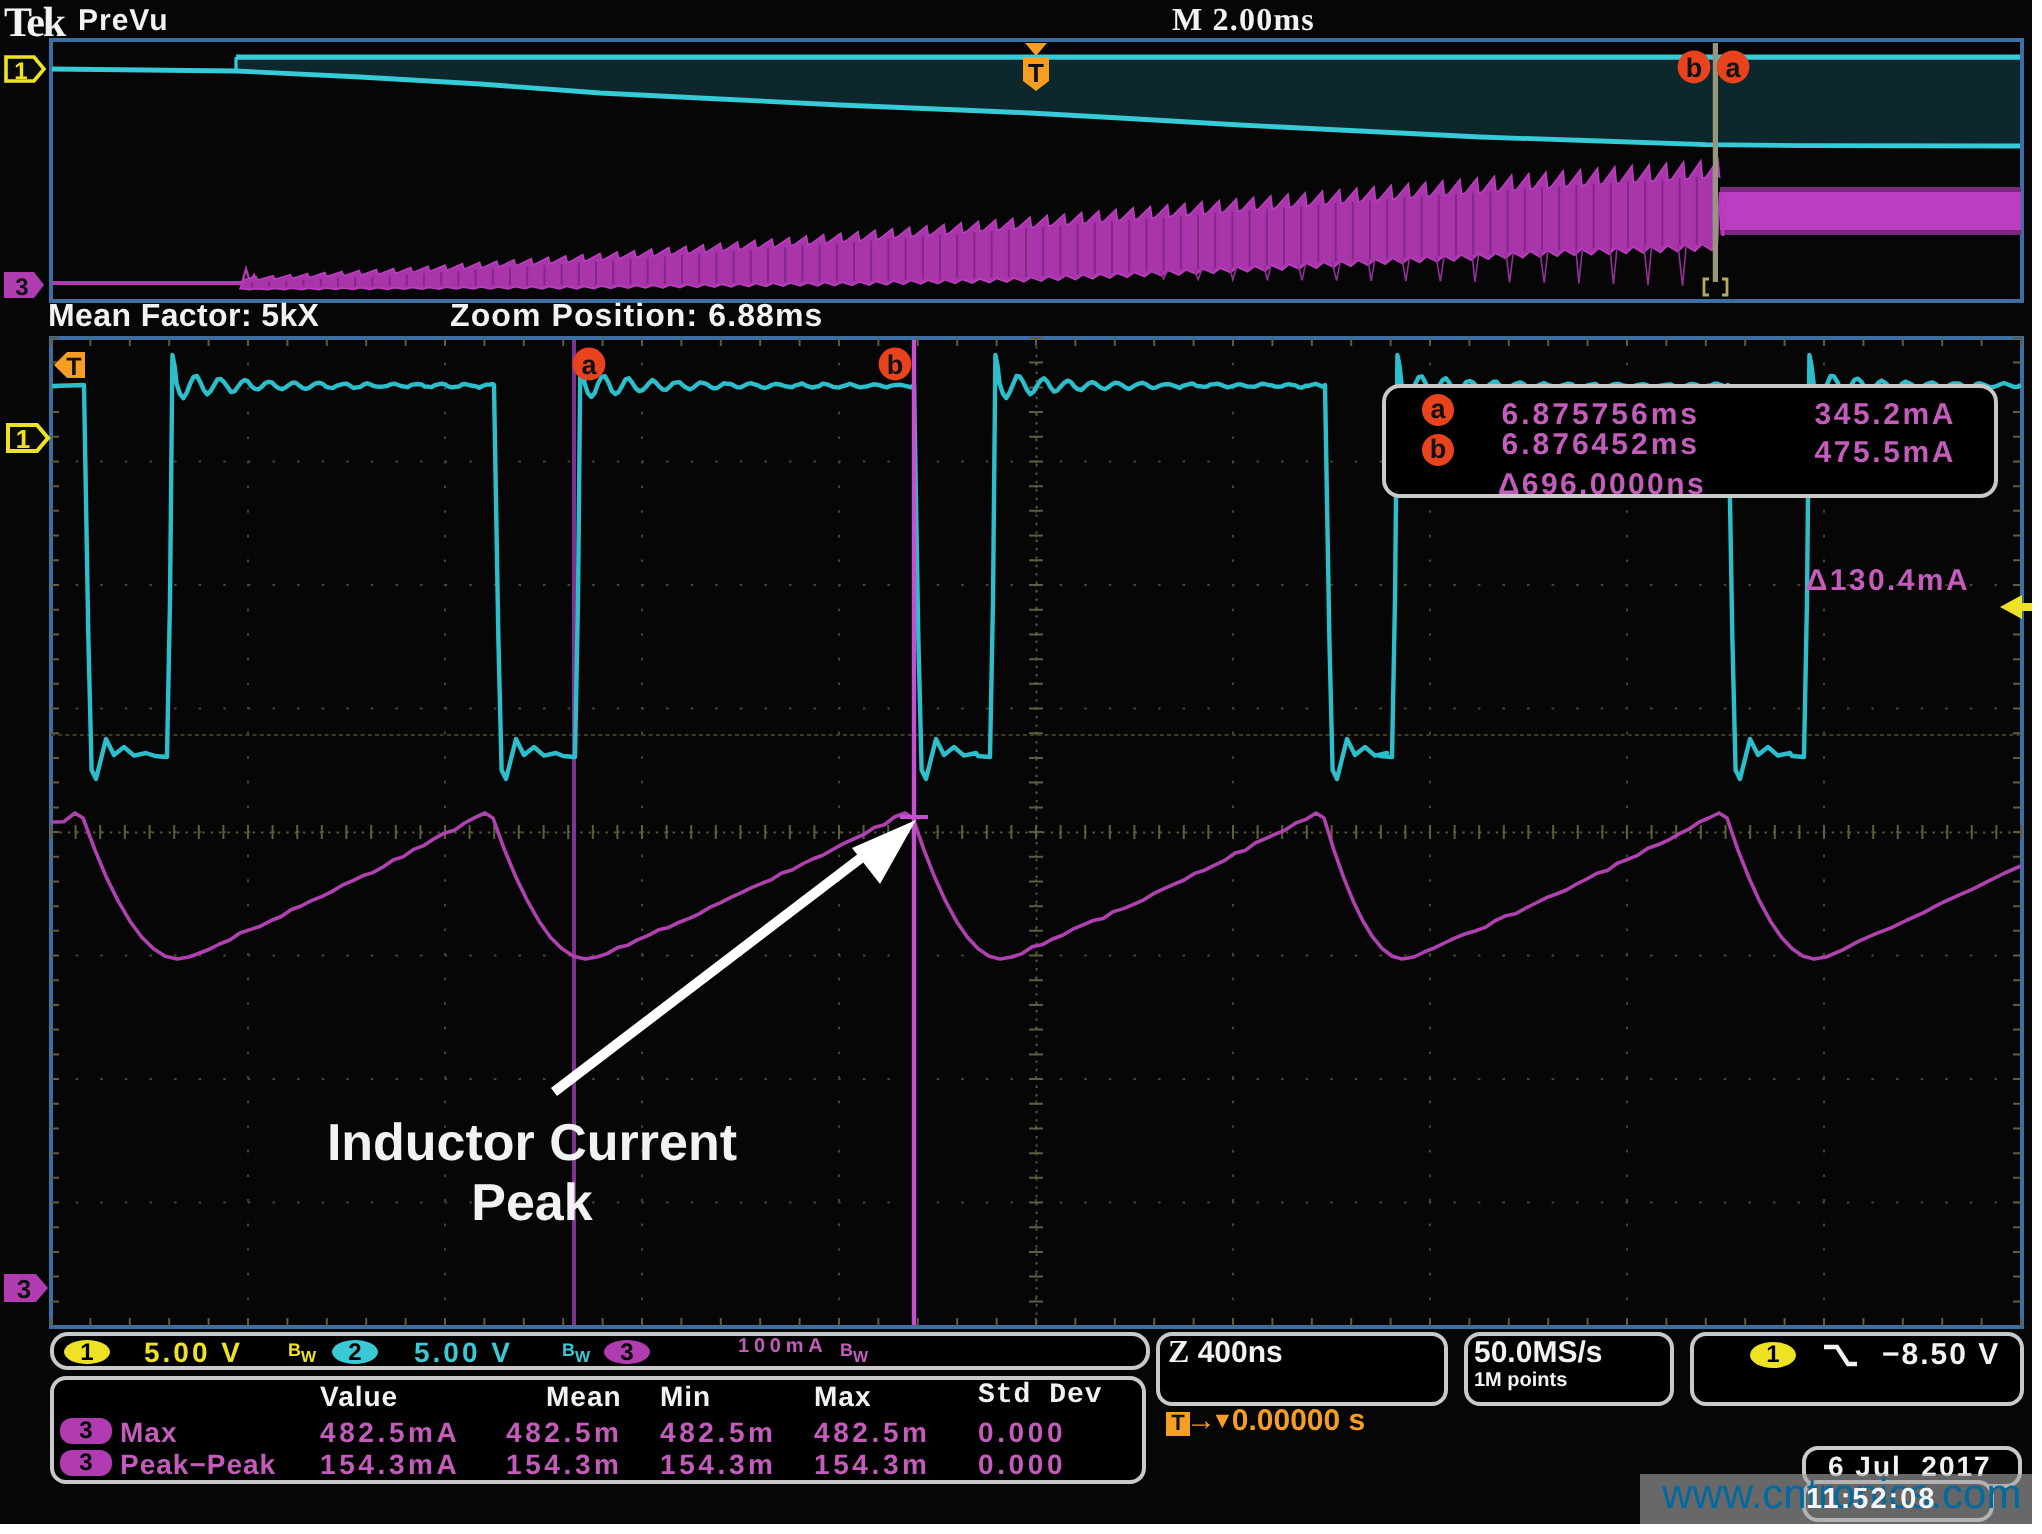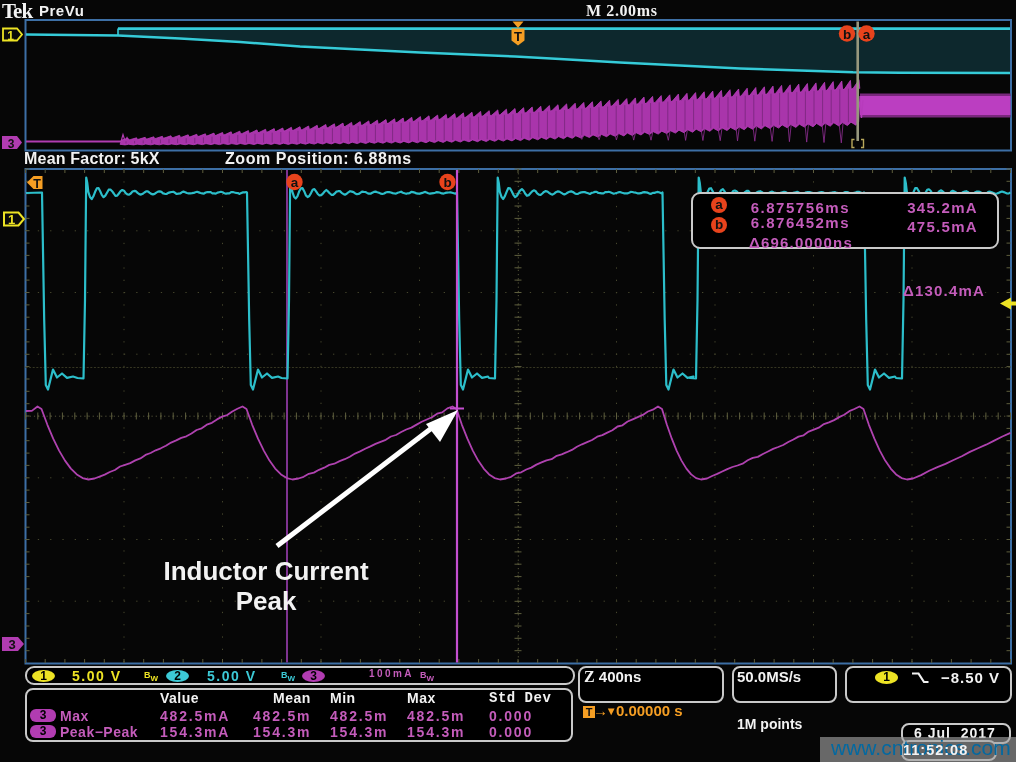--- a/index.html
+++ b/index.html
@@ -141,21 +141,21 @@
 <div class="abs mag" style="left:330px;top:723.5px;font-size:14px;letter-spacing:1.8px;">154.3m</div>
 <div class="abs mag" style="left:407px;top:723.5px;font-size:14px;letter-spacing:1.8px;">154.3m</div>
 <div class="abs mag" style="left:489px;top:723.5px;font-size:14px;letter-spacing:1.8px;">0.000</div>
 
 <div class="box" style="left:578px;top:666px;width:146px;height:37px;"></div>
 <div class="abs w" style="left:584px;top:668px;font-size:15px;"><span style="font-family:'Liberation Serif',serif;font-size:16px;">Z</span> 400ns</div>
 <div class="abs org" style="left:583px;top:684.5px;font-size:15px;"><span style="display:inline-block;width:12px;height:12px;background:#f59e23;color:#111;font-size:11px;line-height:12px;text-align:center;">T</span><span style="display:inline-block;margin:0 -2.5px 0 -2px;">→</span><span style="font-size:11.5px;vertical-align:1px;letter-spacing:-1px;">▼</span>0.00000 s</div>
 
 <div class="box" style="left:732px;top:666px;width:105px;height:37px;"></div>
 <div class="abs w" style="left:737px;top:668px;font-size:15px;">50.0MS/s</div>
-<div class="abs w" style="left:737px;top:716px;font-size:14px;">1M points</div>
+<div class="abs w" style="left:737px;top:685px;font-size:10px;">1M points</div>
 
 <div class="box" style="left:845px;top:666px;width:167px;height:37px;"></div>
 <div class="pill" style="left:875px;top:671px;width:23px;height:13px;background:#ede324;font-size:12px;line-height:13px;">1</div>
 <svg class="abs" style="left:911px;top:671px;" width="20" height="14">
     <path d="M1 2.5h6.5l5.5 8.5h4.5" stroke="#f2f2f2" stroke-width="2.2" fill="none"></path>
   </svg>
 <div class="abs w" style="left:941px;top:669px;font-size:15px;letter-spacing:1px;">−8.50 V</div>
 
 <div class="abs" style="left:901px;top:723px;width:110px;height:21px;background:#000;border:2px solid #c9c9c9;border-radius:8px;"></div>
 <div class="abs w" style="left:914px;top:725px;font-size:14px;letter-spacing:1px;">6 Jul&nbsp; 2017</div>

